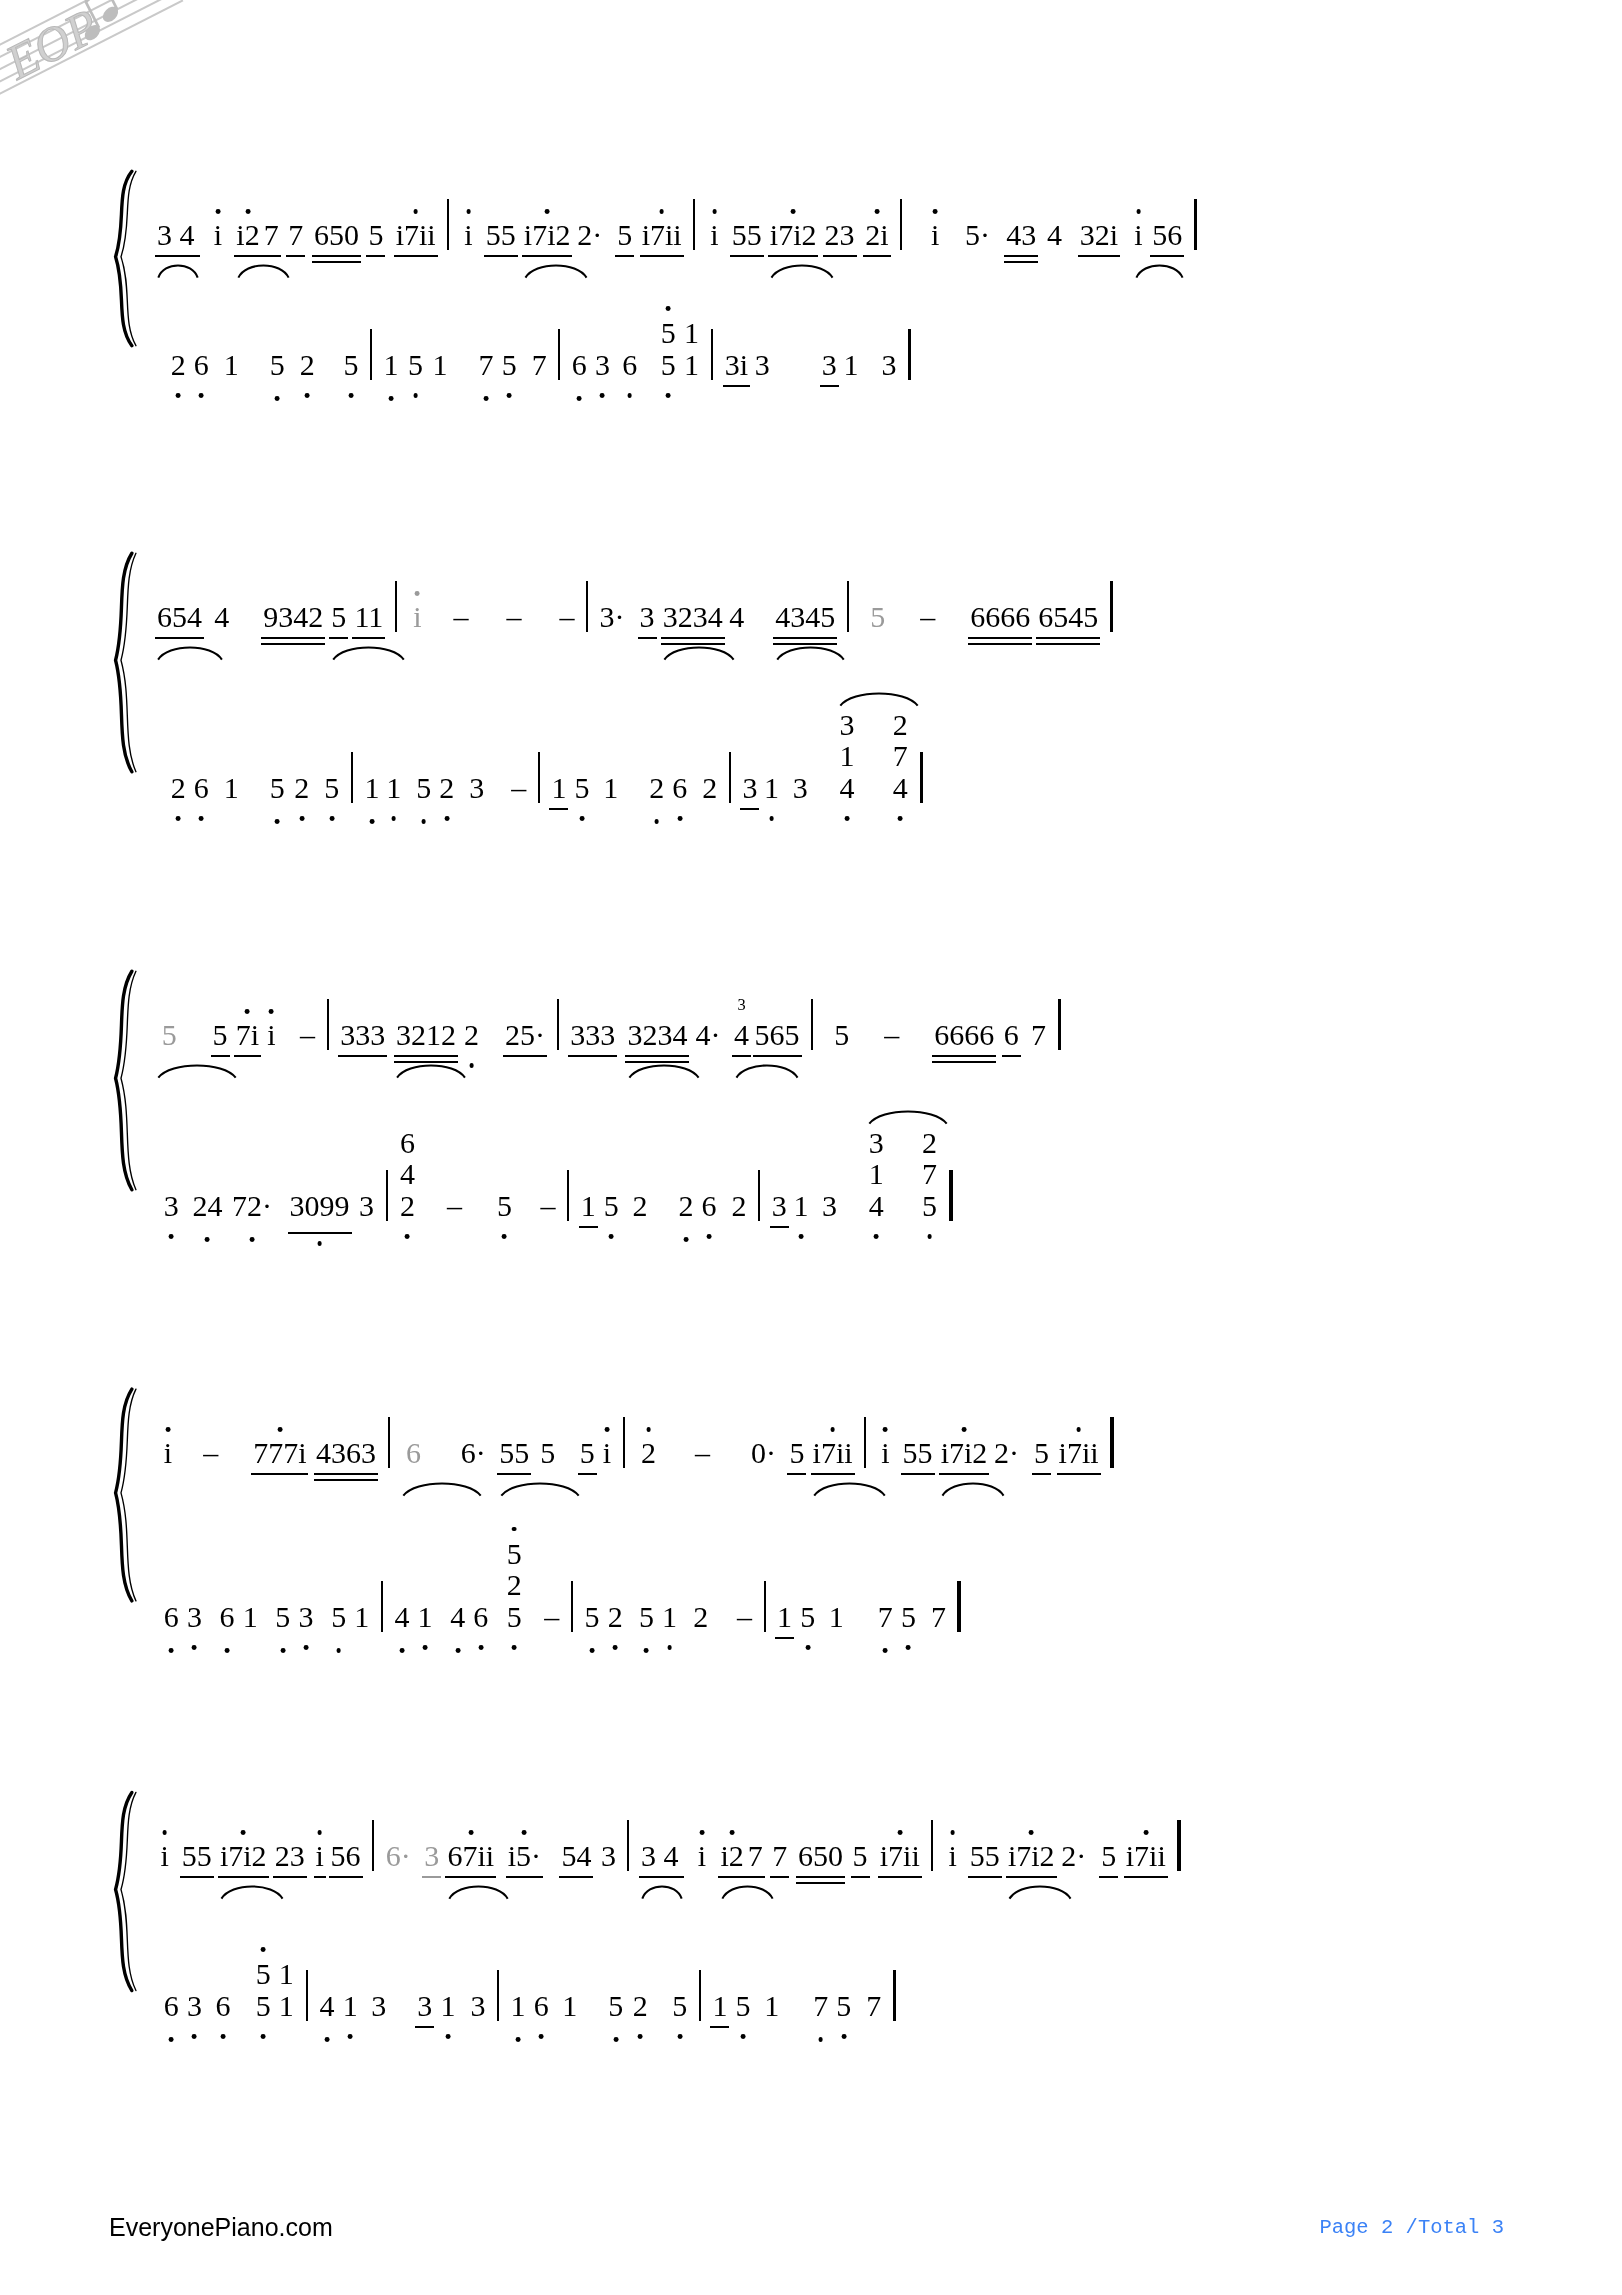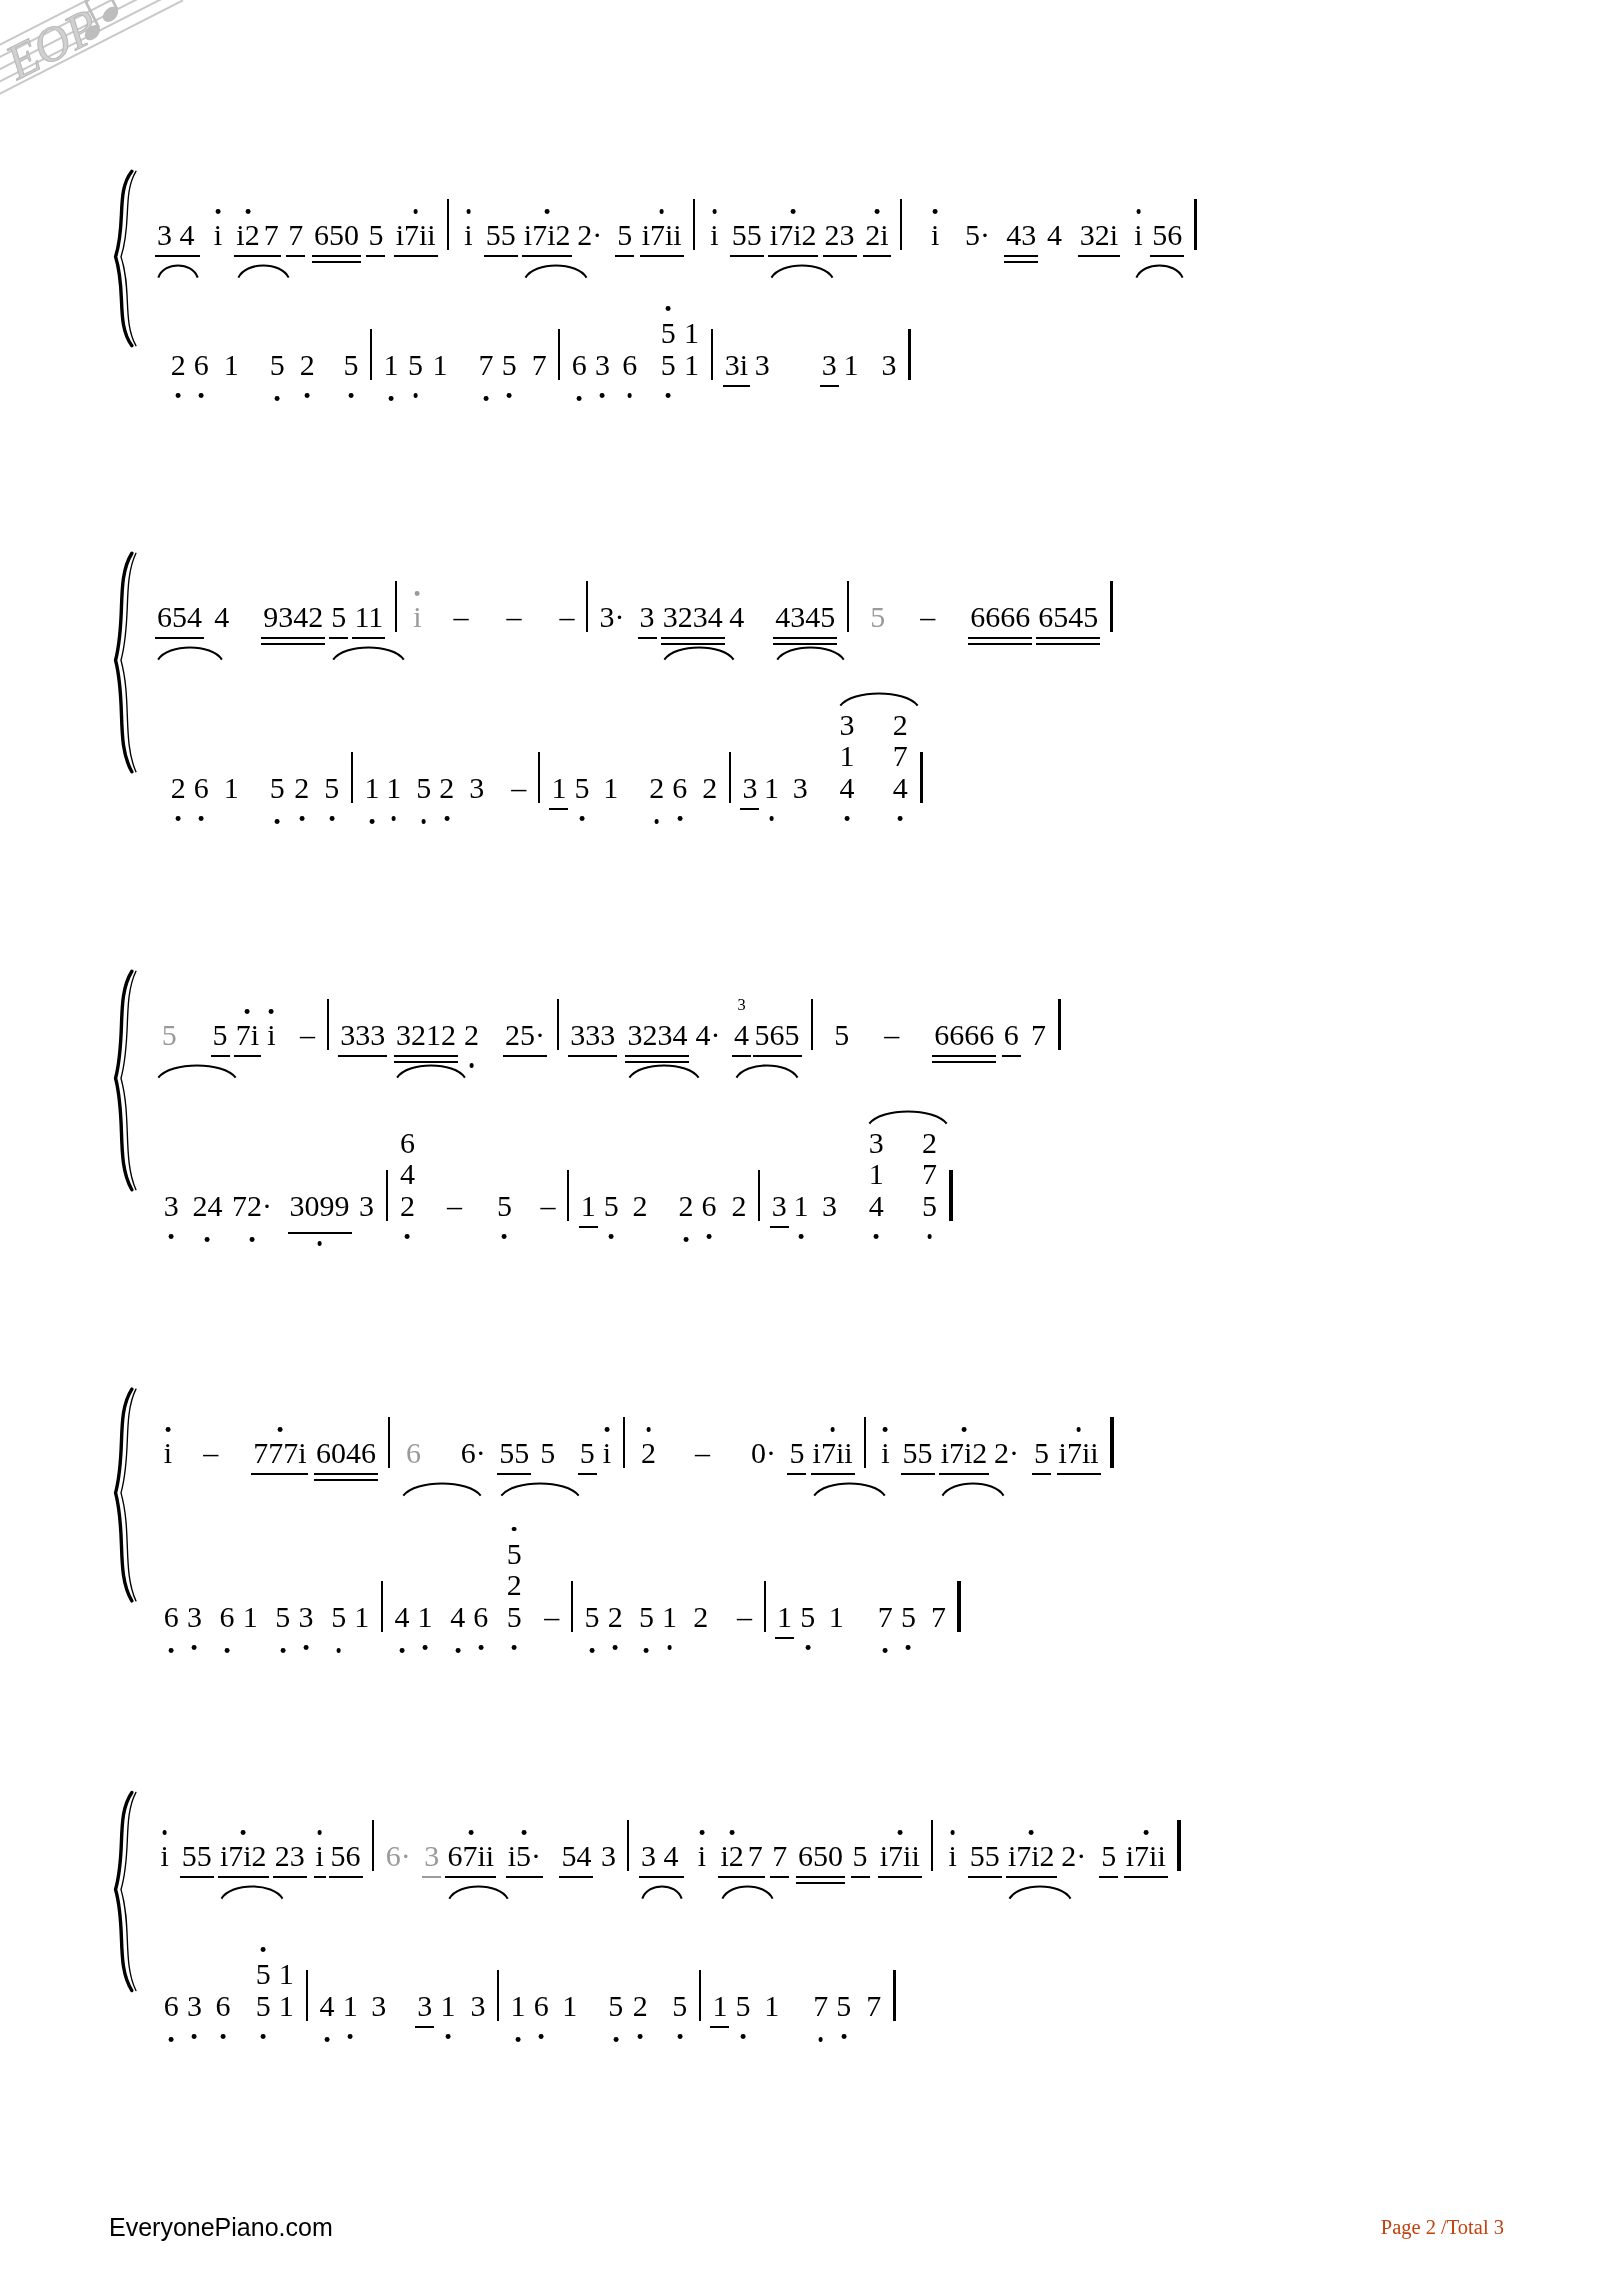--- a/index.html
+++ b/index.html
@@ -172,22 +172,22 @@
     bottom: 53px;
     font-size: 25px;
     font-family: "Liberation Sans", sans-serif;
     color: #000;
   }
   .footer-right {
     position: absolute;
     right: 119px;
     bottom: 56px;
     font-size: 20.5px;
-    font-family: Liberation Serif, serif;
-    color: #c2410c;
+    font-family: Liberation Mono, monospace;
+    color: #3b82f6;
   }
 </style>
 </head>
 <body>
 
 <div class="logo-wrap">
   <svg width="225" height="184" viewBox="0 0 330 270">
     <g stroke="#c9c9c9" stroke-width="3" fill="none" transform="rotate(-27 140 90)">
       <line x1="-40" y1="40" x2="300" y2="40"></line>
       <line x1="-40" y1="56" x2="300" y2="56"></line>
@@ -609,21 +609,21 @@
       </div>
     <div class="row" style="top:0px">
       <div class="measures">
           <span style="display:inline-block;width:6.8px"></span>
           <span class="tok dotabove" style="">i</span>
           <span style="display:inline-block;width:27px"></span>
           <span class="tok" style="">–</span>
           <span style="display:inline-block;width:31px"></span>
           <span class="tok beam2 dotabove" style="">777i</span>
           <span style="display:inline-block;width:5.5px"></span>
-          <span class="tok beam2" style="">6046</span>
+          <span class="tok beam2" style="">4363</span>
           <span class="barline "></span>
           <span class="tok gray" style="padding:0 6.8px">6<span class="slur" style="left:1.4px;top:-20.5px;width:82px;height:19px">
     <svg width="82" height="19" viewBox="0 0 120 28">
       <path d="M3 26 C 21.599999999999998 2, 98.39999999999999 2, 117 26" stroke="#000" stroke-width="3" fill="none"></path>
     </svg></span></span>
           <span style="display:inline-block;width:31px"></span>
           <span class="tok" style="">6·</span>
           <span style="display:inline-block;width:9.6px"></span>
           <span class="tok beam1" style="">55<span class="slur" style="left:1.4px;top:-20.5px;width:82px;height:19px">
     <svg width="82" height="19" viewBox="0 0 120 28">

